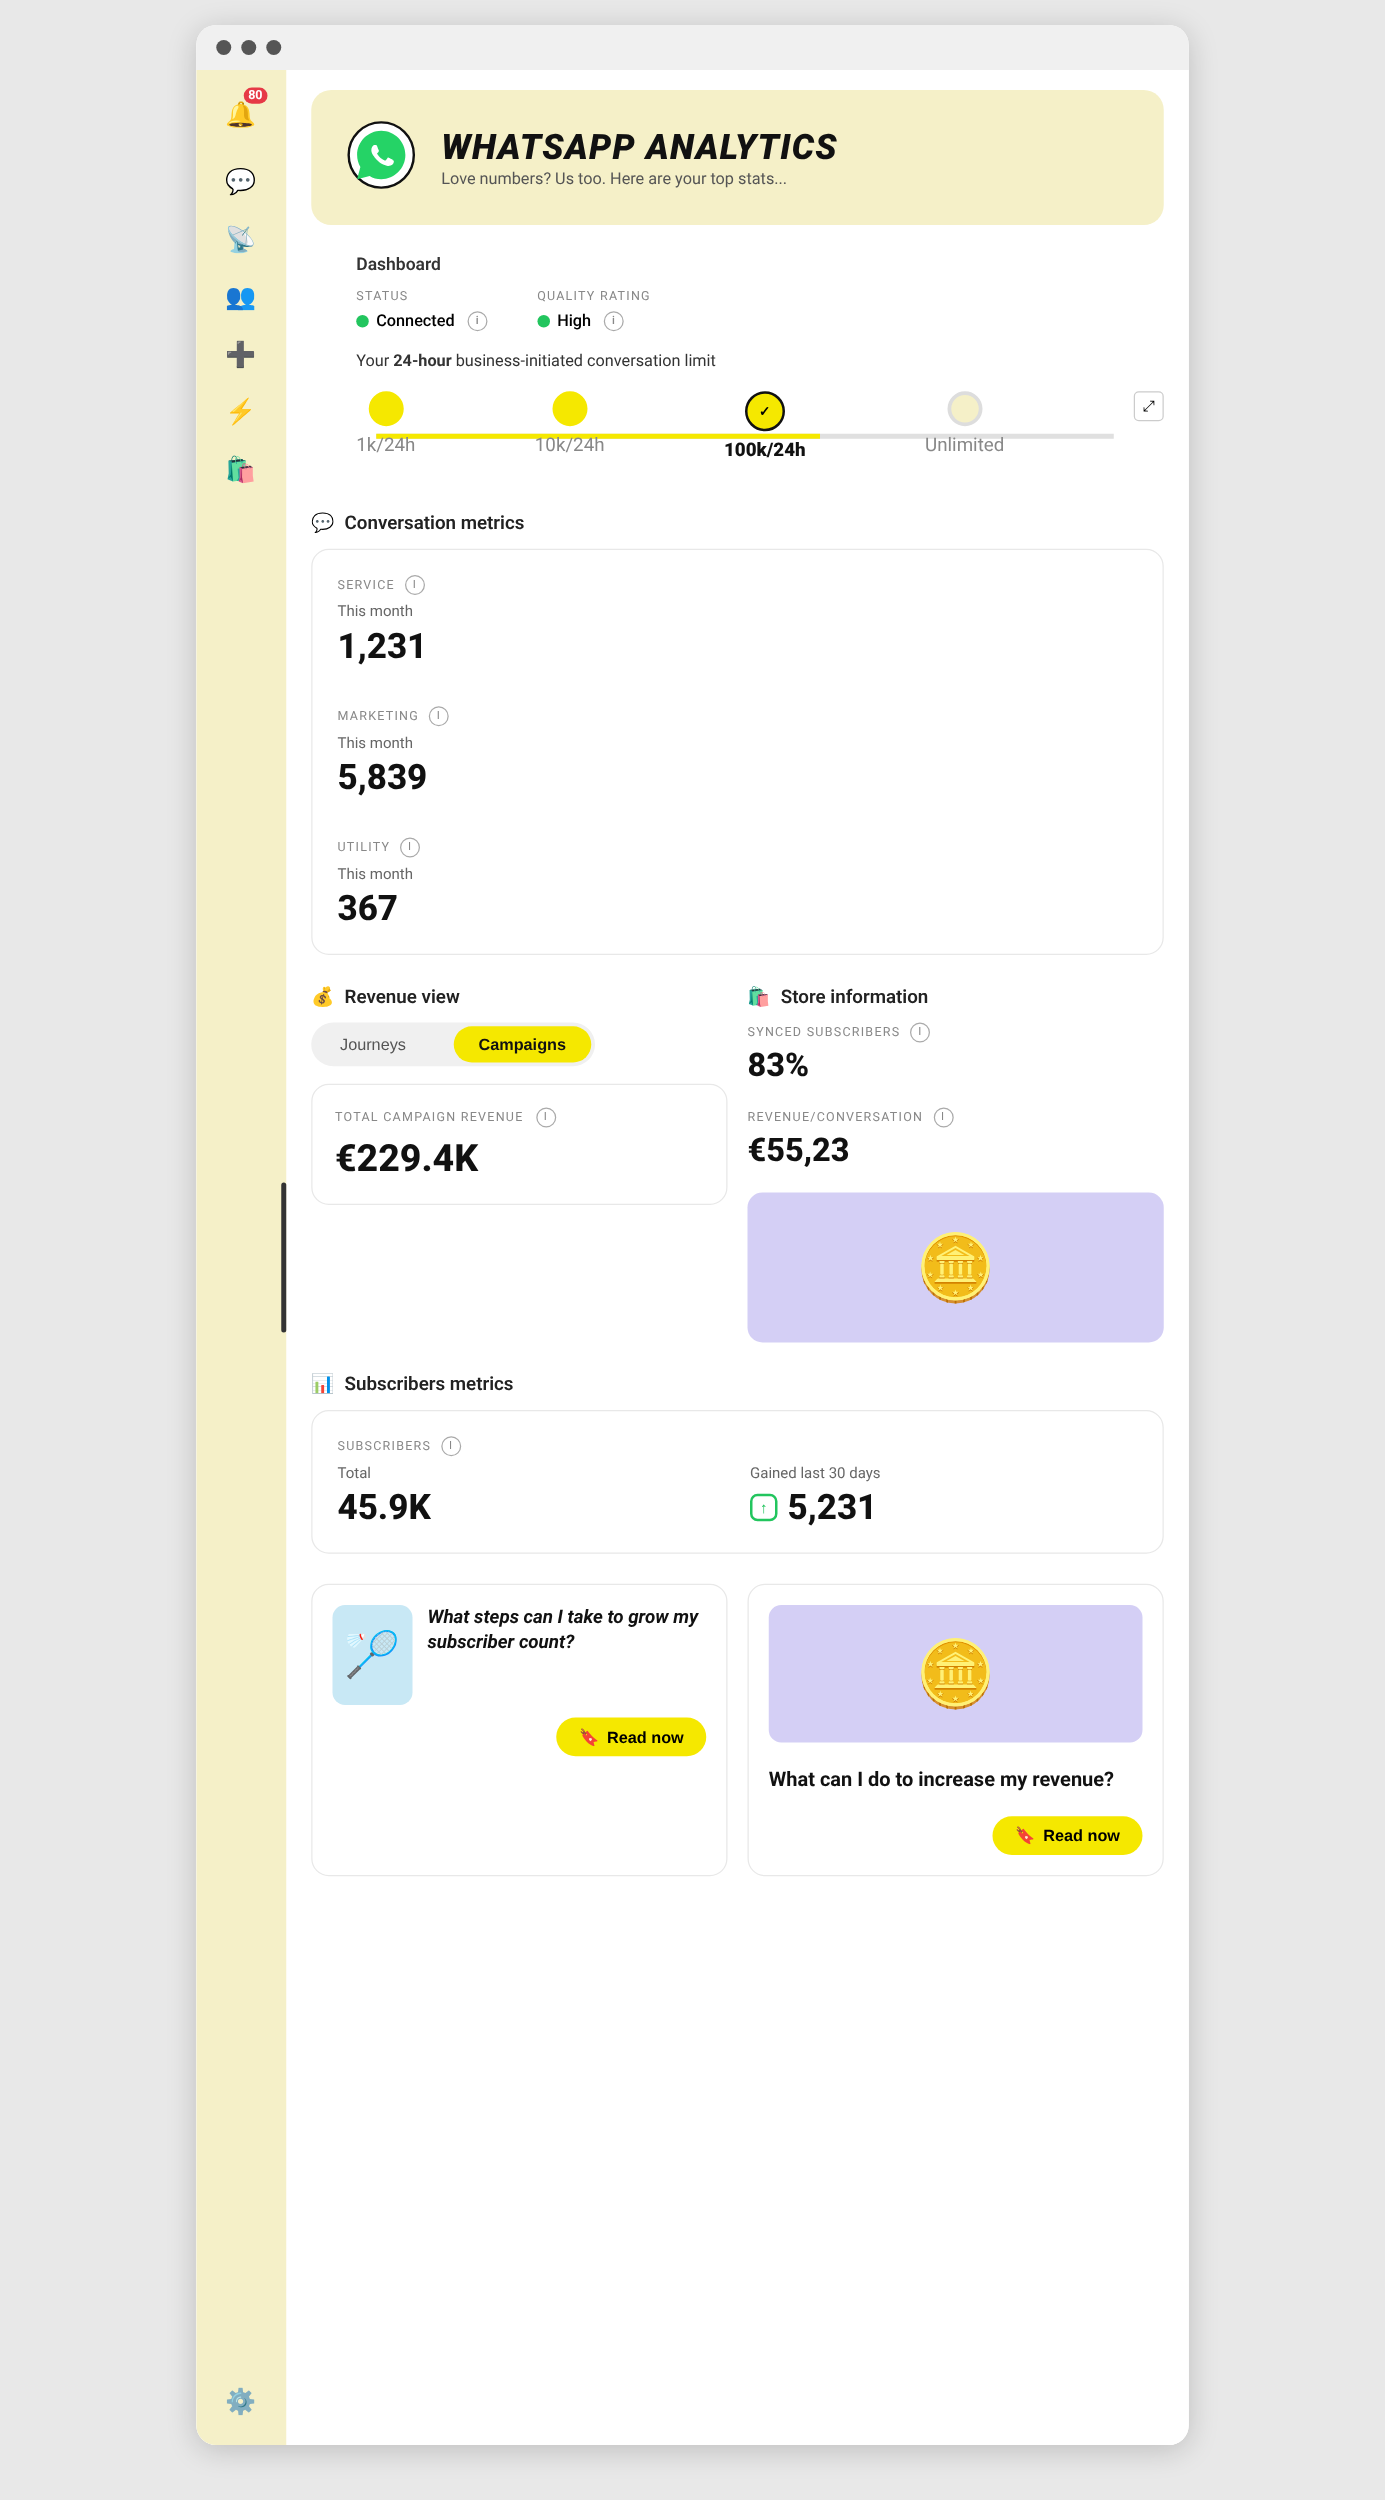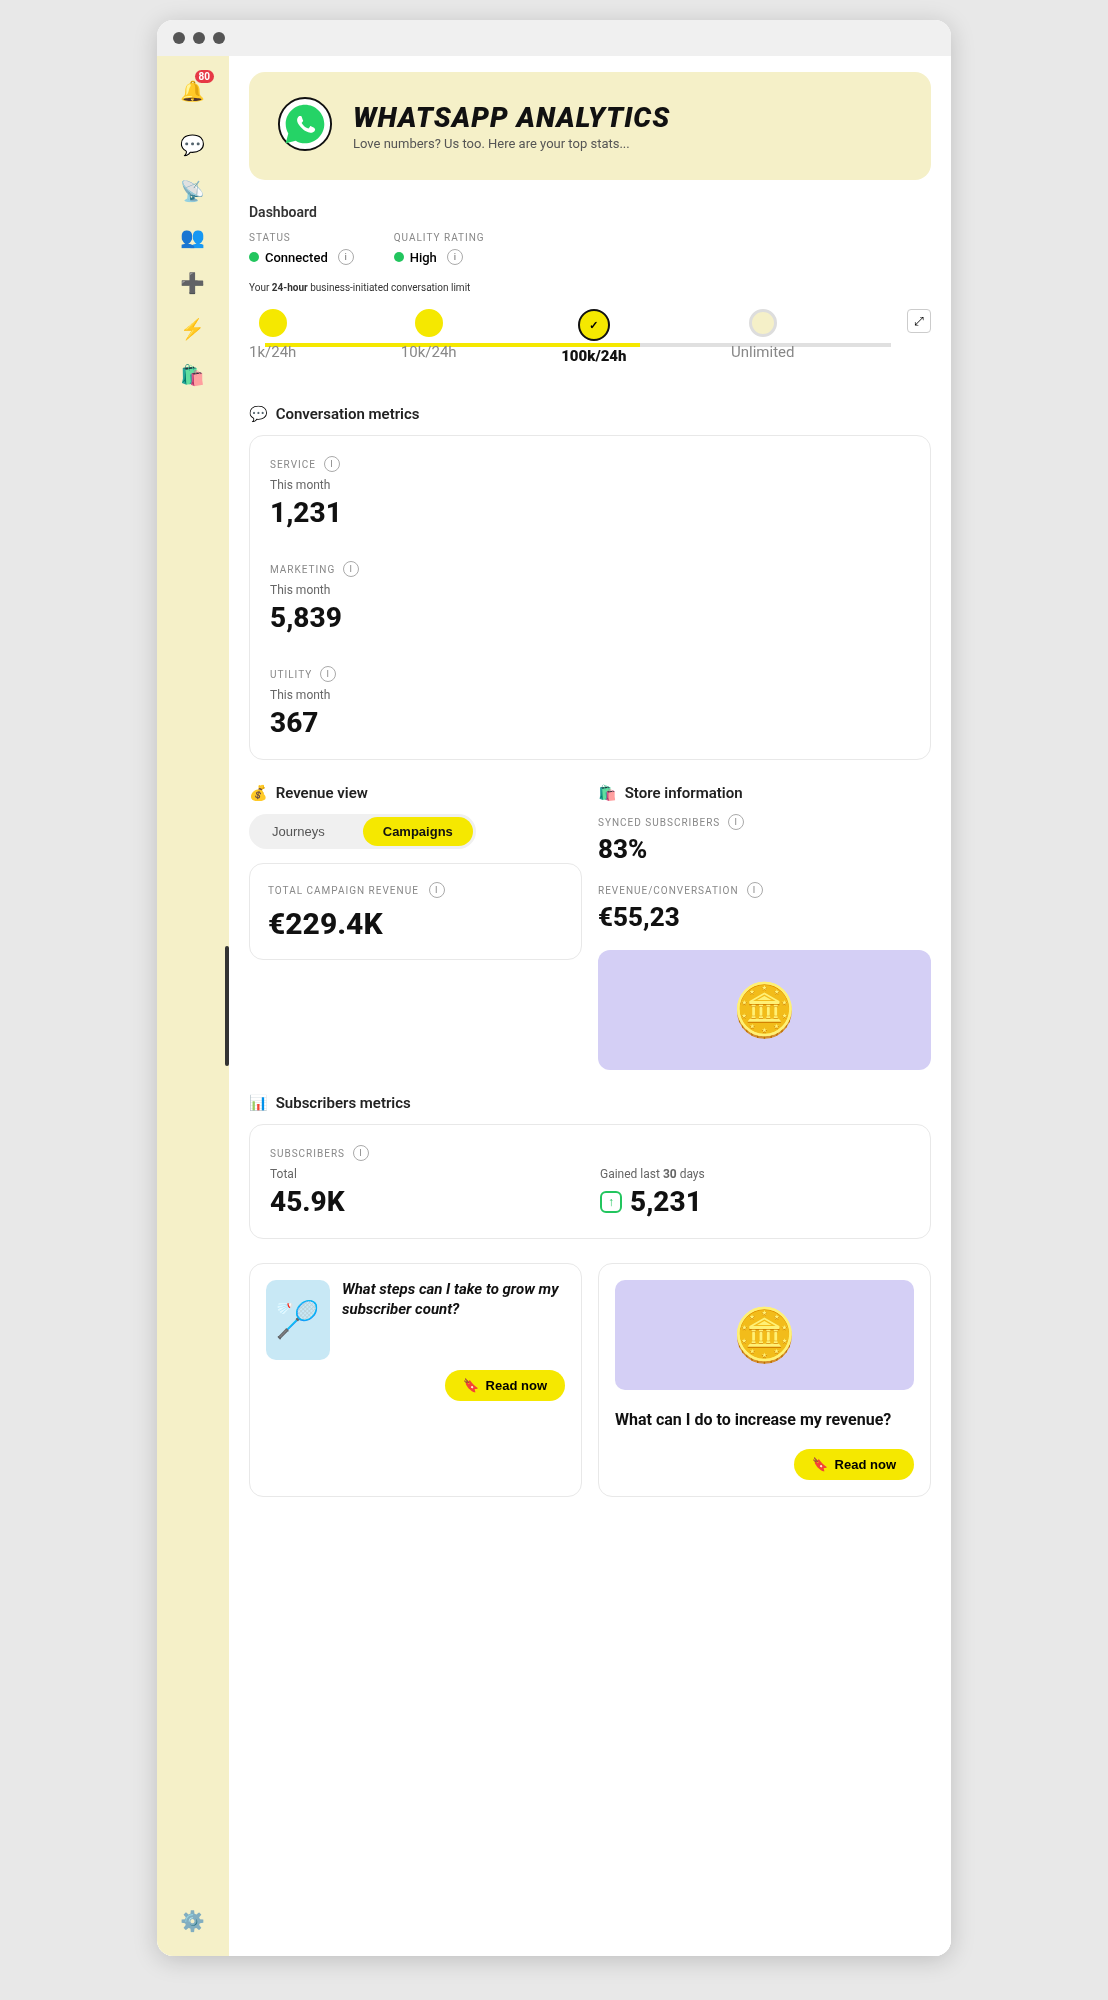--- a/index.html
+++ b/index.html
@@ -110,20 +110,21 @@
     
     .section-label {
       font-size: 14px;
       font-weight: 600;
       color: #333;
       margin-bottom: 12px;
     }
     .dashboard-card {
       background: #fff;
       margin-bottom: 20px;
+      margin-left: 36px;
     }
     .status-row {
       display: flex;
       gap: 40px;
       margin-bottom: 16px;
     }
     .status-group label {
       font-size: 10px;
       letter-spacing: 1px;
       text-transform: uppercase;
@@ -147,21 +148,21 @@
       display: inline-flex; align-items: center; justify-content: center;
       width: 16px; height: 16px;
       border: 1.5px solid #aaa;
       border-radius: 50%;
       font-size: 9px;
       color: #888;
       margin-left: 4px;
       cursor: pointer;
     }
     .limit-text {
-      font-size: 10px;
+      font-size: 13px;
       color: #333;
       margin-bottom: 12px;
     }
     .limit-text strong { font-weight: 700; }
     .progress-line {
       position: absolute;
       top: 50%;
       left: 16px;
       right: 40px;
       height: 4px;
@@ -364,21 +365,21 @@
       display: grid;
       grid-template-columns: 1fr 1fr;
       gap: 20px;
     }
     .subs-item {}
     .subs-label {
       font-size: 12px;
       color: #666;
       margin-bottom: 4px;
     }
-    .subs-label strong { font-weight: 700; }
+    .subs-label strong { font-weight: 400; }
     .subs-value {
       font-size: 28px;
       font-weight: 800;
       color: #111;
     }
     .subs-gained {
       display: flex;
       align-items: center;
       gap: 8px;
     }

